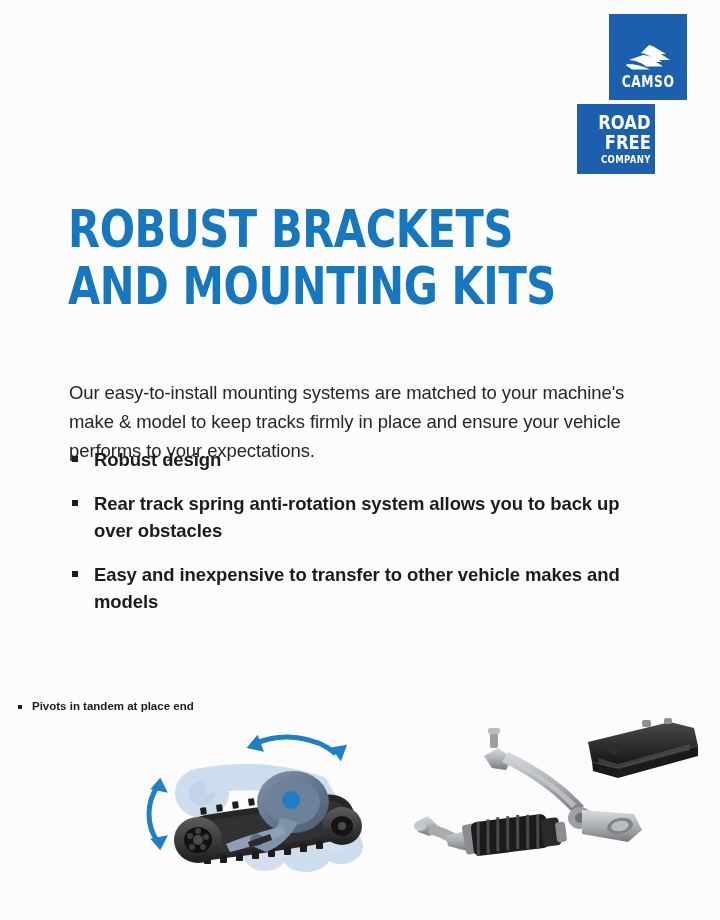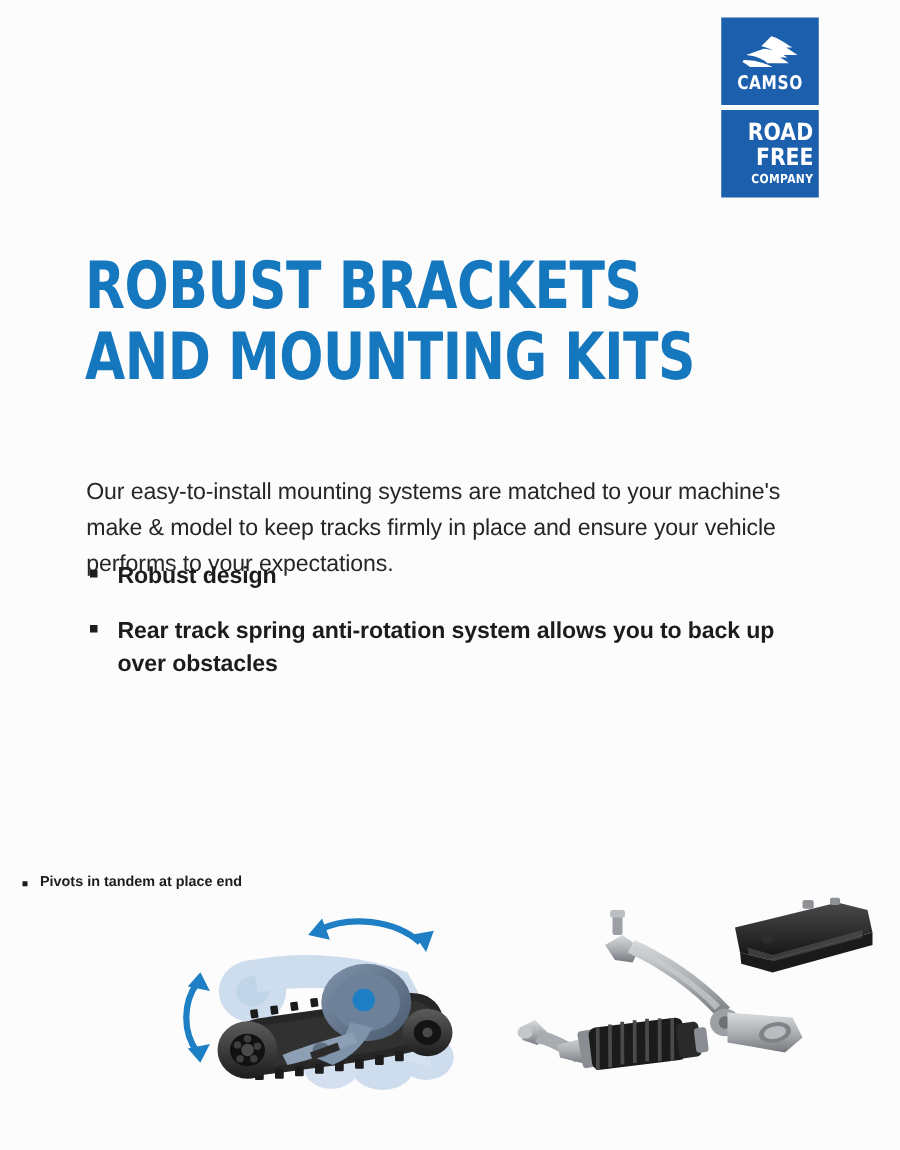--- a/index.html
+++ b/index.html
@@ -26,21 +26,22 @@
   .logo-tile {
     background: #1b5fad;
     width: 78px;
     display: flex;
     flex-direction: column;
     align-items: center;
     justify-content: center;
   }
   #logo-camso-tile {
     height: 68px;
-    padding-top: 2px;
+    padding-top: 18px;
+    margin-left: 32px;
   }
   #logo-mark {
     width: 46px;
     height: 30px;
     display: block;
   }
   #logo-camso-word {
     color: #ffffff;
     font-family: "DejaVu Sans", sans-serif;
     font-weight: bold;
@@ -198,20 +199,24 @@
 <p id="intro-paragraph">Our easy-to-install mounting systems are matched to your machine's make &amp; model to keep tracks firmly in place and ensure your vehicle performs to your expectations.</p>
 
 <ul id="feature-list">
   <li class="feature-item">
     <span class="bullet-square"></span>
     <span class="feature-text">Robust design</span>
   </li>
   <li class="feature-item">
     <span class="bullet-square"></span>
     <span class="feature-text">Rear track spring anti-rotation system allows you to back up over obstacles</span>
+  </li>
+  <li class="feature-item">
+    <span class="bullet-square"></span>
+    <span class="feature-text">Easy and inexpensive to transfer to other vehicle makes and models</span>
   </li>
 </ul>
 
 <div id="pivot-caption">
   <span class="bullet-square"></span>
   <span>Pivots in tandem at place end</span>
 </div>
 
 <div id="figure-row">
 

